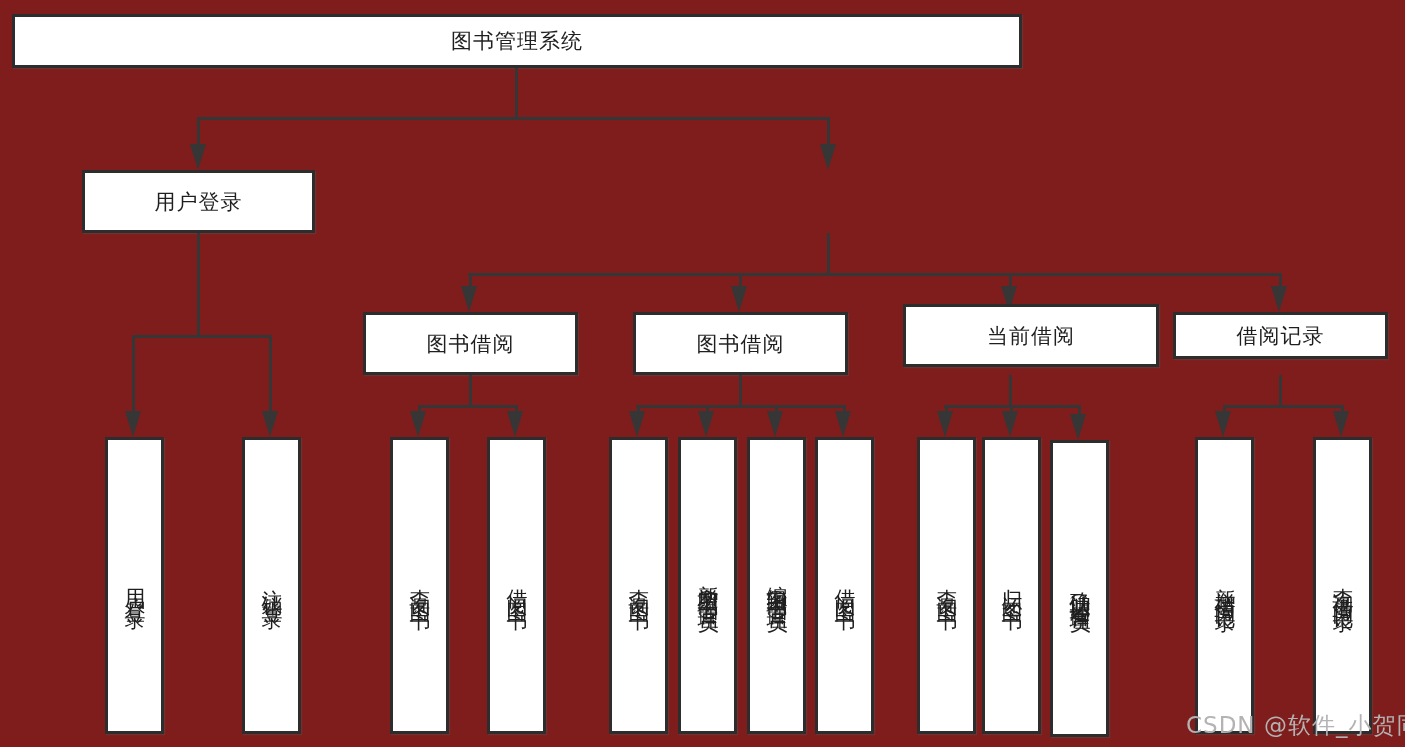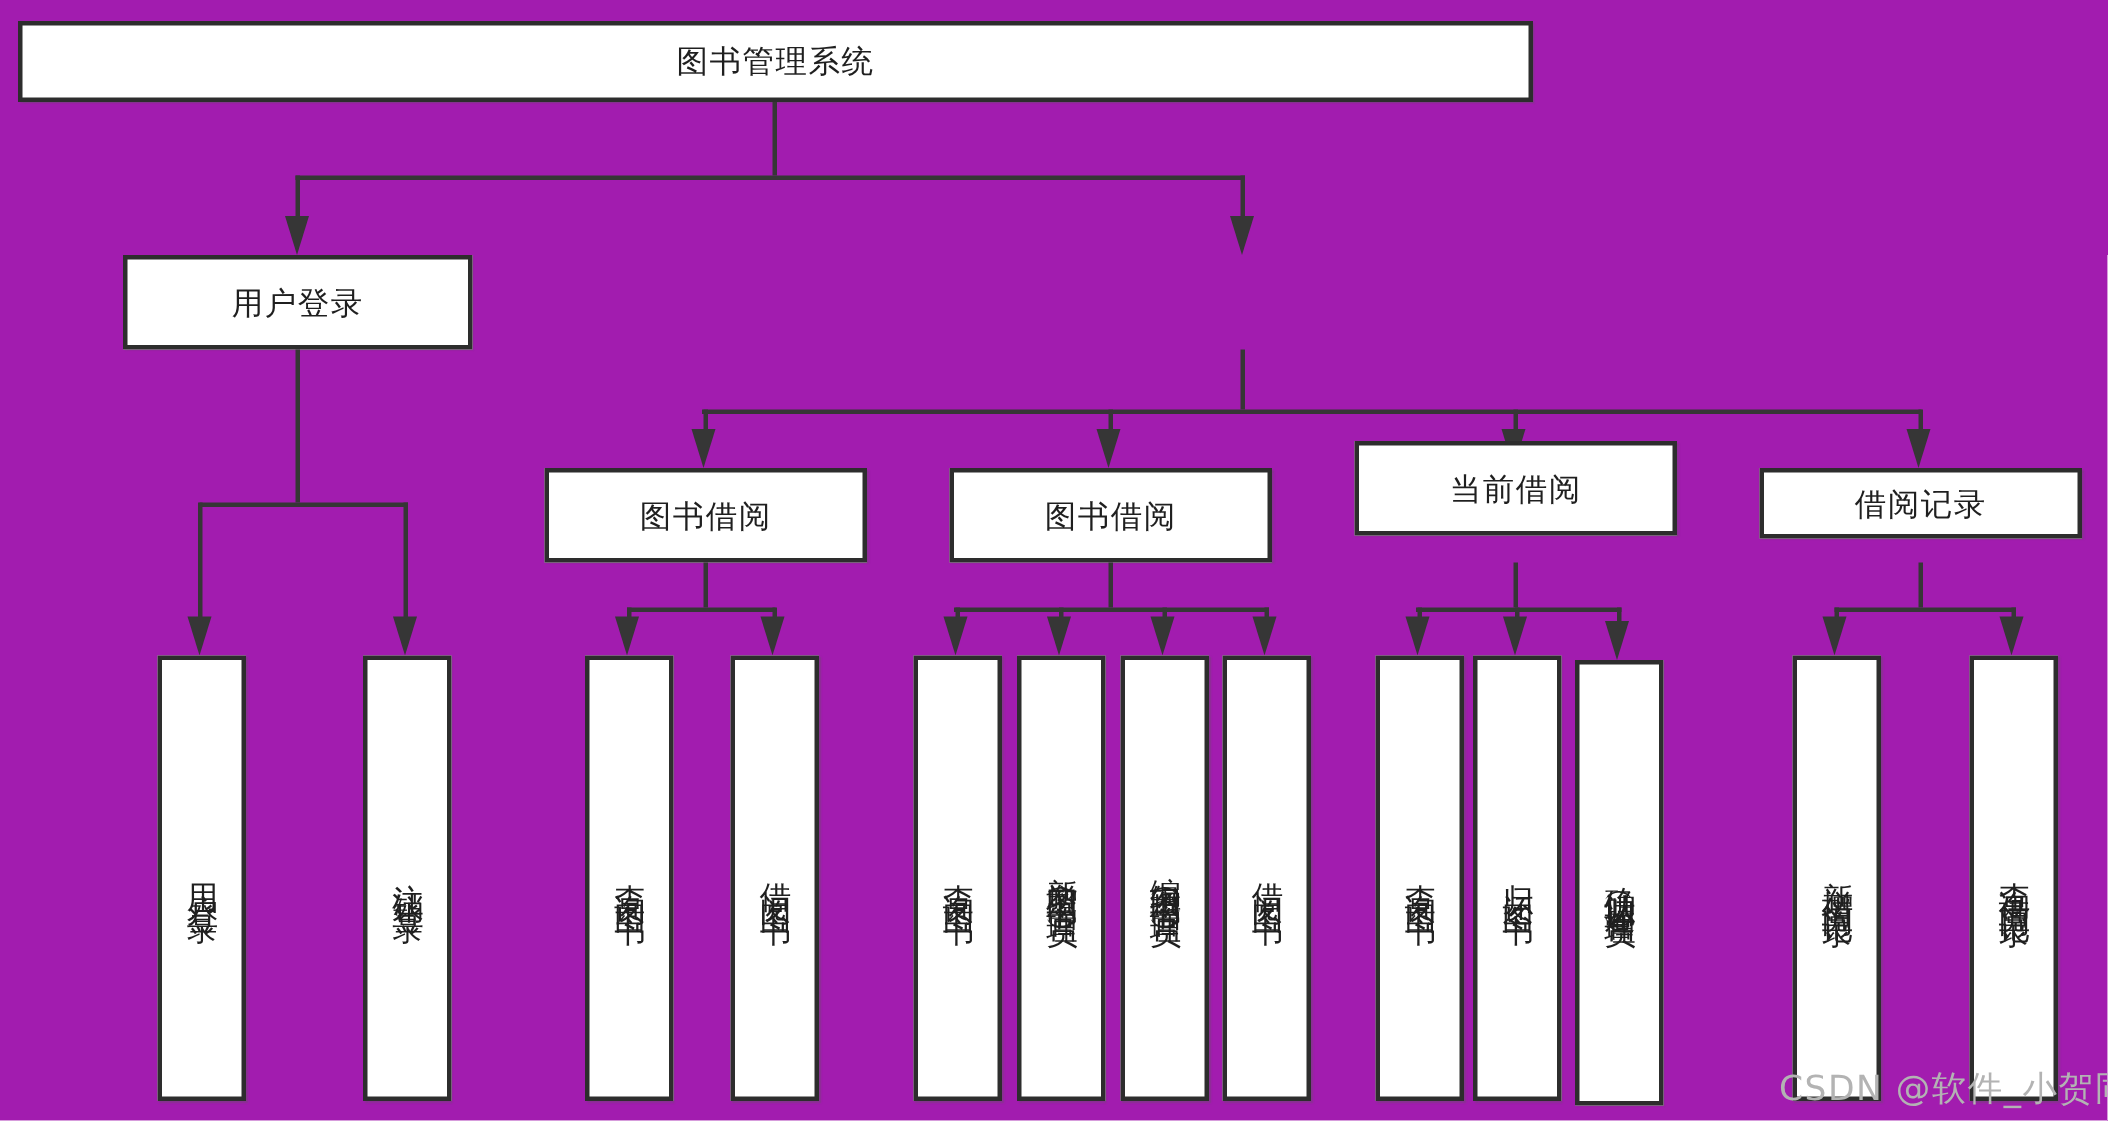--- a/index.html
+++ b/index.html
@@ -1,17 +1,17 @@
 <!DOCTYPE html>
 <html><head>
 <meta charset="utf-8">
 <style>
   html,body{margin:0;padding:0;background:#ffffff;}
   .canvas{
-    position:relative;width:1405px;height:747px;background:#a21caf;
+    position:relative;width:1405px;height:747px;background:#7f1d1d;
     font-family:"DejaVu Sans","Liberation Sans",sans-serif;
     color:#1f1f1f;overflow:hidden;
   }
   .hbox{
     position:absolute;box-sizing:border-box;border:3px solid #2d2d2d;background:#ffffff;
     display:flex;align-items:center;justify-content:center;
     font-size:21px;letter-spacing:1px;box-shadow:1px 1px 1px rgba(90,90,90,0.35);
   }
   .vbox{
     position:absolute;box-sizing:border-box;border:3px solid #2d2d2d;background:#ffffff;
@@ -64,21 +64,21 @@
   <div class="arrow" style="left:461px;top:286px"></div>
   <div class="vline" style="left:739px;top:273px;height:14px"></div>
   <div class="arrow" style="left:731px;top:286px"></div>
   <div class="vline" style="left:1009px;top:273px;height:14px"></div>
   <div class="arrow" style="left:1001px;top:286px"></div>
   <div class="vline" style="left:1279px;top:273px;height:14px"></div>
   <div class="arrow" style="left:1271px;top:286px"></div>
 
   <div class="hbox" style="left:363px;top:312px;width:215px;height:63px">图书借阅</div>
   <div class="hbox" style="left:633px;top:312px;width:215px;height:63px">图书借阅</div>
-  <div class="hbox" style="left:903px;top:294px;width:215px;height:63px">当前借阅</div>
+  <div class="hbox" style="left:903px;top:304px;width:256px;height:63px">当前借阅</div>
   <div class="hbox" style="left:1173px;top:312px;width:215px;height:47px">借阅记录</div>
 
   <div class="vline" style="left:469px;top:375px;height:30px"></div>
   <div class="hline" style="left:418px;top:405px;width:99px"></div>
   <div class="vline" style="left:418px;top:405px;height:8px"></div>
   <div class="arrow" style="left:410px;top:411px"></div>
   <div class="vline" style="left:515px;top:405px;height:8px"></div>
   <div class="arrow" style="left:507px;top:411px"></div>
 
   <div class="vbox" style="left:390px;top:437px;width:59px;height:297px">查询图书</div>

